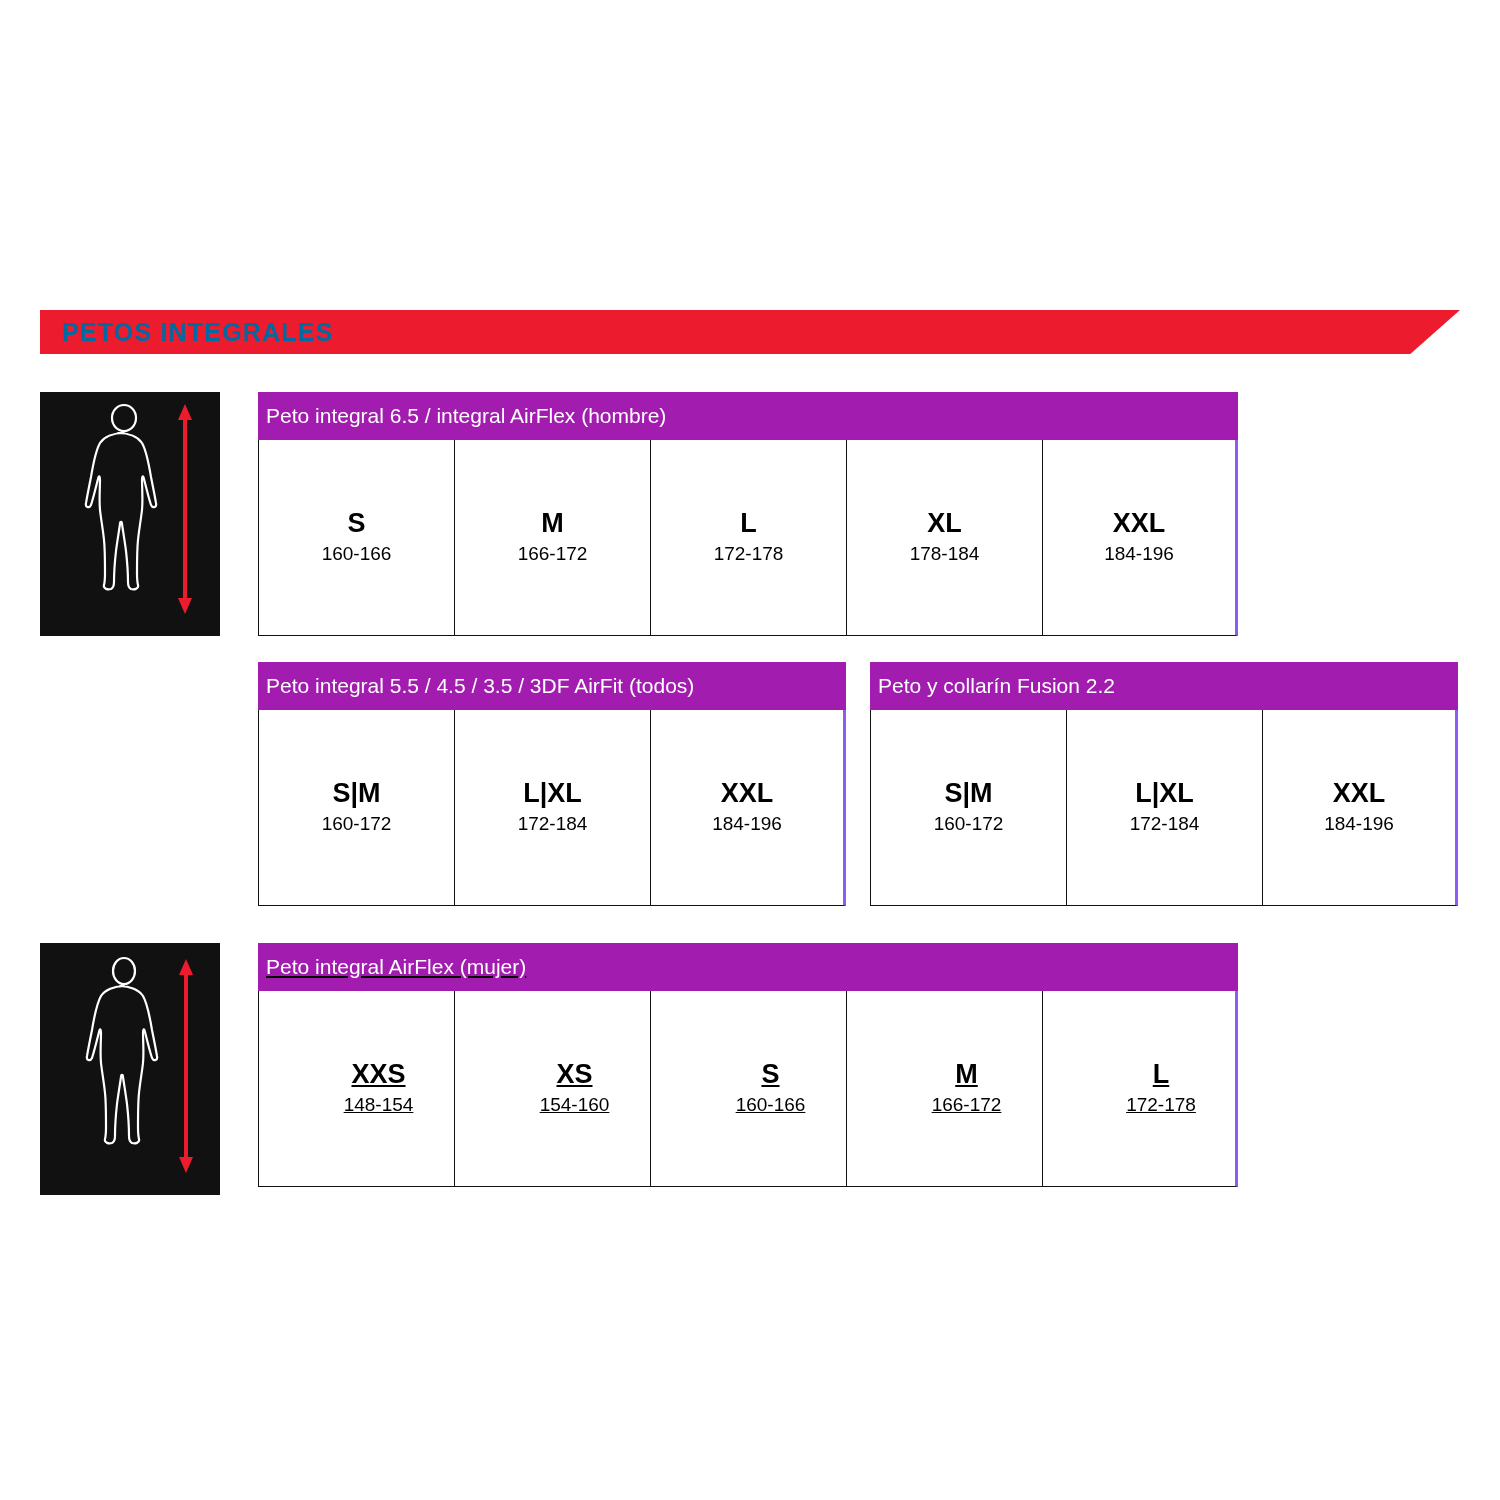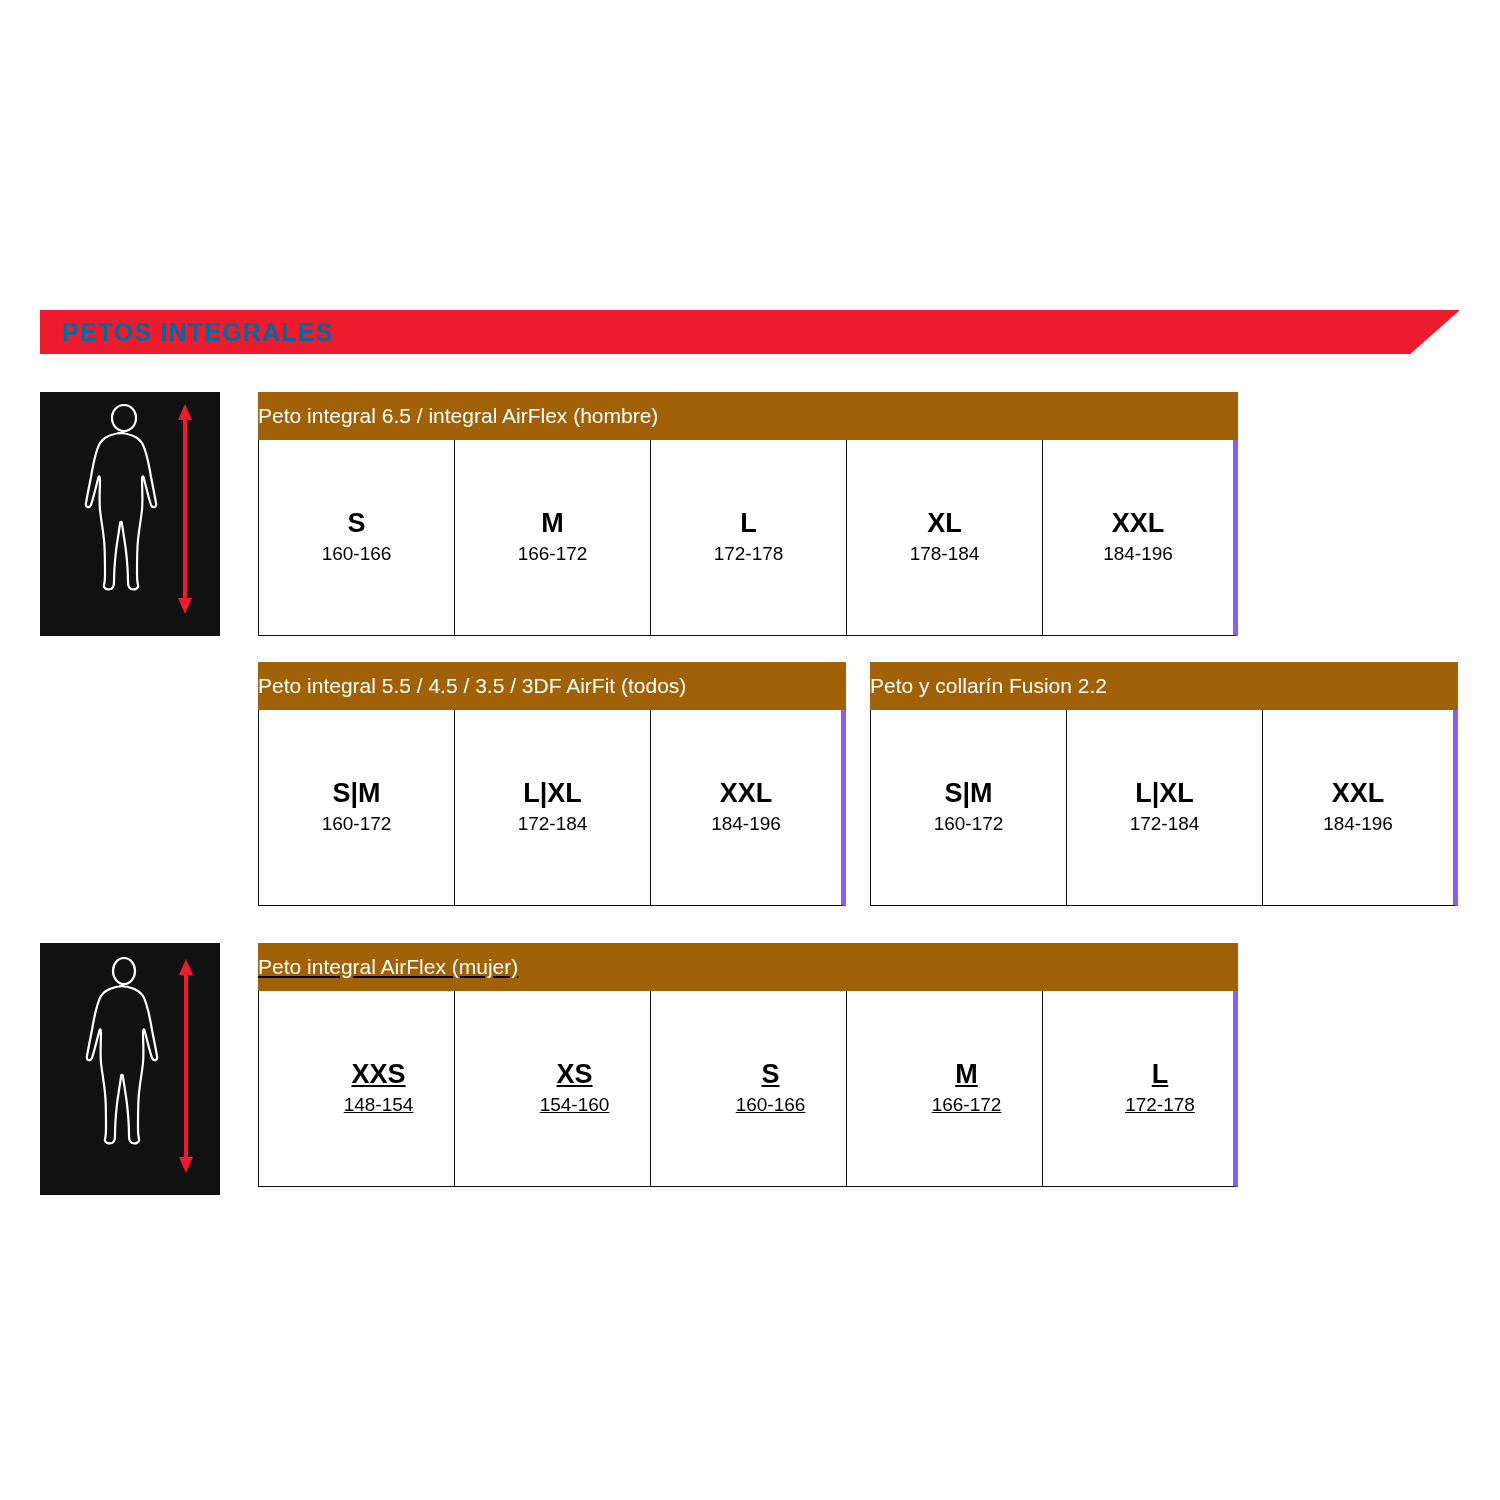--- a/index.html
+++ b/index.html
@@ -50,25 +50,25 @@
   }
   .figure-panel svg {
     display: block;
   }
 
   
   .table-block {
     position: absolute;
   }
   .table-header {
-    background: #a16207;
+    background: #a21caf;
     color: #ffffff;
     font-size: 21px;
     font-weight: normal;
-    padding: 11px 0 11px 0;
+    padding: 11px 0 11px 8px;
     box-sizing: border-box;
     height: 48px;
     line-height: 26px;
     white-space: nowrap;
     overflow: hidden;
   }
   .table-row {
     display: flex;
   }
   .size-cell {
@@ -76,21 +76,21 @@
     border-top: none;
     border-right: none;
     box-sizing: border-box;
     text-align: center;
     display: flex;
     flex-direction: column;
     justify-content: center;
     align-items: center;
   }
   .size-cell:last-child {
-    border-right: 5px solid #8b5cf6;
+    border-right: 3px solid #8b5cf6;
   }
   .size-cell .size-label {
     font-size: 27px;
     font-weight: bold;
     line-height: 1.1;
   }
   .size-cell .size-range {
     font-size: 19px;
     font-weight: normal;
     line-height: 1.35;

